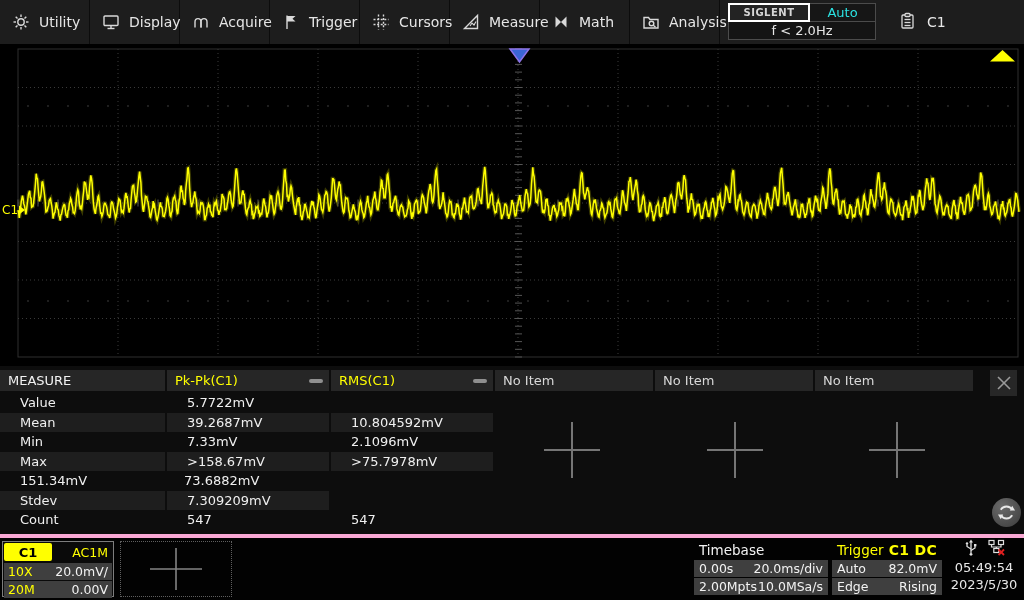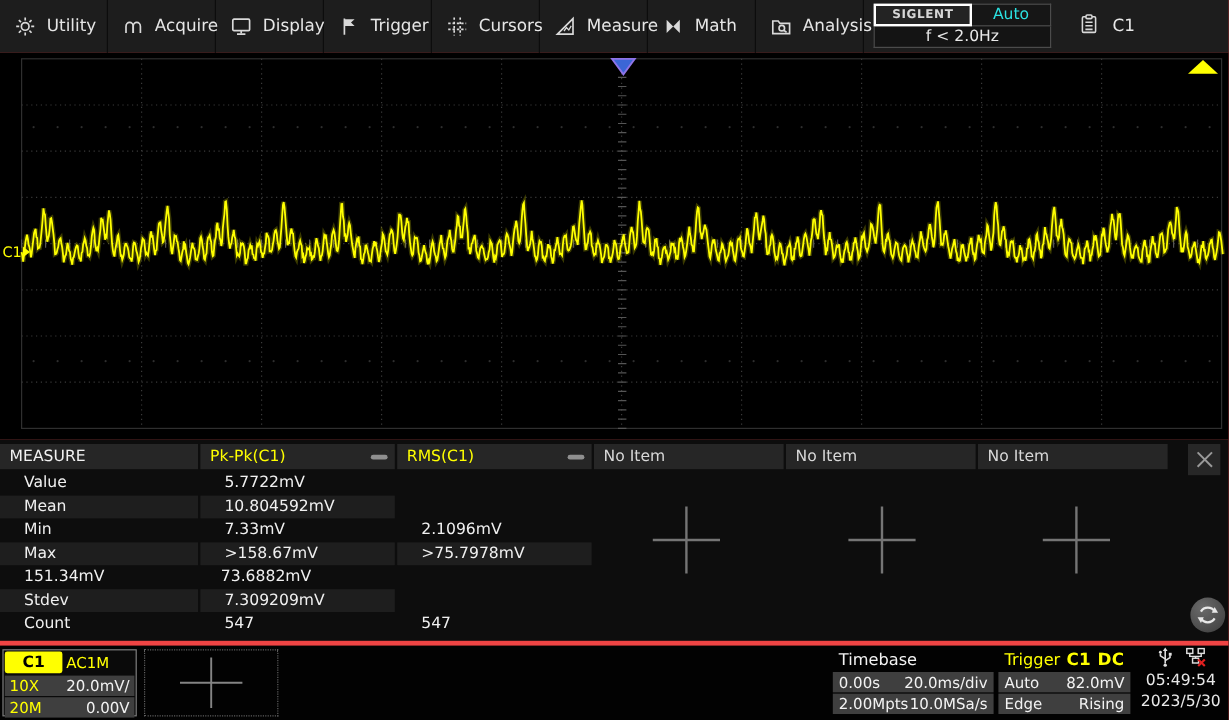--- a/index.html
+++ b/index.html
@@ -1,17 +1,17 @@
 <!DOCTYPE html>
 <html><head>
 <meta charset="utf-8">
 <style>
   html,body{margin:0;padding:0;background:#000;}
   body{font-family:"DejaVu Sans","Liberation Sans",sans-serif;-webkit-font-smoothing:antialiased;}
-  .screen{position:relative;width:1024px;height:600px;background:#ef4444;overflow:hidden;}
+  .screen{position:relative;width:1024px;height:600px;background:#f9a8d4;overflow:hidden;}
 
   
   .menubar{position:absolute;left:0;top:0;width:1024px;height:44px;background:#1d1d1d;display:flex;}
   .mi{width:90px;height:44px;display:flex;align-items:center;gap:9px;padding-left:12px;box-sizing:border-box;
       border-right:1px solid #0c0c0c;color:#e6e6e6;font-size:14px;cursor:default;}
   .mi .ic{display:flex;align-items:center;}
   .mi svg{stroke:#d9d9d9;fill:none;stroke-width:1.4;}
   .brand{position:absolute;left:728px;top:3px;width:150px;}
   .brandrow{display:flex;}
   .logo{width:82px;height:19px;border:2px solid #ffffff;background:#232323;color:#d6d6d6;
@@ -42,21 +42,21 @@
   .closebtn{position:absolute;left:990px;top:4px;width:27px;height:26px;background:#272727;display:flex;align-items:center;justify-content:center;}
   .plus{position:absolute;width:64px;height:64px;top:52px;}
   .refresh{position:absolute;left:992px;top:132px;width:29px;height:29px;border-radius:50%;
            background:radial-gradient(circle at 35% 30%,#6a6a6a,#3c3c3c);display:flex;align-items:center;justify-content:center;}
 
   
   .bottombar{position:absolute;left:0;top:538px;width:1024px;height:62px;background:#020202;}
   .chbox{position:absolute;left:2px;top:3px;width:112px;height:56px;border:1px solid #7d7d7d;box-sizing:border-box;background:#0a0a0a;}
   .chtop{height:18px;display:flex;align-items:center;justify-content:space-between;margin:1px 1px 0 1px;}
   .chname{background:#ffff00;color:#000;font-weight:700;font-size:13px;width:48px;height:18px;display:flex;align-items:center;justify-content:center;border-radius:2px;}
-  .chcpl{color:#ffff00;font-size:12.5px;padding-right:21px;}
+  .chcpl{color:#ffff00;font-size:12.5px;padding-right:4px;}
   .chrow{height:17px;background:#3f3f3f;margin:1.5px 1px 0 1px;display:flex;align-items:center;justify-content:space-between;padding:0 4px;font-size:12.5px;}
   .chrow .k{color:#ffff00;}.chrow .v{color:#f2f2f2;}
   .addbox{position:absolute;left:120px;top:3px;width:112px;height:56px;border:1px dotted #5f5f5f;box-sizing:border-box;display:flex;align-items:center;justify-content:center;}
   .infobox{position:absolute;top:3px;height:56px;box-sizing:border-box;}
   .tbbox{left:694px;width:134px;}
   .trbox{left:832px;width:110px;}
   .ibhead{height:17px;display:flex;align-items:center;justify-content:space-between;padding:0 5px;font-size:13.5px;color:#f2f2f2;}
   .ibrow{height:17px;background:#3f3f3f;margin-top:1.5px;display:flex;align-items:center;justify-content:space-between;padding:0 5px;font-size:12.5px;color:#f2f2f2;}
   .trbox .ibhead{color:#ffff00;}
   .trsrc{font-size:14px;color:#ffff00;font-weight:600;letter-spacing:.3px;}
@@ -85,35 +85,35 @@
               <line x1="3.7" y1="14.3" x2="5.5" y2="12.5"></line>
               <line x1="12.5" y1="5.5" x2="14.3" y2="3.7"></line>
             </g>
           </svg>
       </span>
       <span>Utility</span>
     </div>
     <div class="mi">
       <span class="ic">
         <svg width="18" height="18" viewBox="0 0 18 18">
-            <path d="M3 14.5 V9 A3 3.4 0 0 1 9 9 V14.5"></path>
-            <path d="M9 14.5 V9 A3 3.4 0 0 1 15 9 V14.5"></path>
-          </svg>
-      </span>
-      <span>Acquire</span>
-    </div>
-    <div class="mi">
-      <span class="ic">
-        <svg width="18" height="18" viewBox="0 0 18 18">
             <rect x="2" y="3" width="14" height="9.5" rx="1"></rect>
             <line x1="9" y1="12.5" x2="9" y2="15"></line>
             <line x1="5.5" y1="15.5" x2="12.5" y2="15.5"></line>
           </svg>
       </span>
       <span>Display</span>
+    </div>
+    <div class="mi">
+      <span class="ic">
+        <svg width="18" height="18" viewBox="0 0 18 18">
+            <path d="M3 14.5 V9 A3 3.4 0 0 1 9 9 V14.5"></path>
+            <path d="M9 14.5 V9 A3 3.4 0 0 1 15 9 V14.5"></path>
+          </svg>
+      </span>
+      <span>Acquire</span>
     </div>
     <div class="mi">
       <span class="ic">
         <svg width="18" height="18" viewBox="0 0 18 18">
             <line x1="5" y1="16" x2="5" y2="2.5"></line>
             <path d="M5 3 h8.5 l-3 2.8 3 2.8 H5 Z" fill="#d9d9d9" stroke="none"></path>
           </svg>
       </span>
       <span>Trigger</span>
     </div>
@@ -419,20 +419,21 @@
       <div class="mhn">No Item</div>
     </div>
 
     <div class="mrows">
       <div class="mrow">
           <div class="mc0">Value</div>
           <div class="mc2">5.7722mV</div>
         </div>
       <div class="mrow odd">
           <div class="mc0">Mean</div>
+          <div class="mc1">39.2687mV</div>
           <div class="mc2">10.804592mV</div>
         </div>
       <div class="mrow">
           <div class="mc0">Min</div>
           <div class="mc1">7.33mV</div>
           <div class="mc2">2.1096mV</div>
         </div>
       <div class="mrow odd">
           <div class="mc0">Max</div>
           <div class="mc1">&gt;158.67mV</div>

